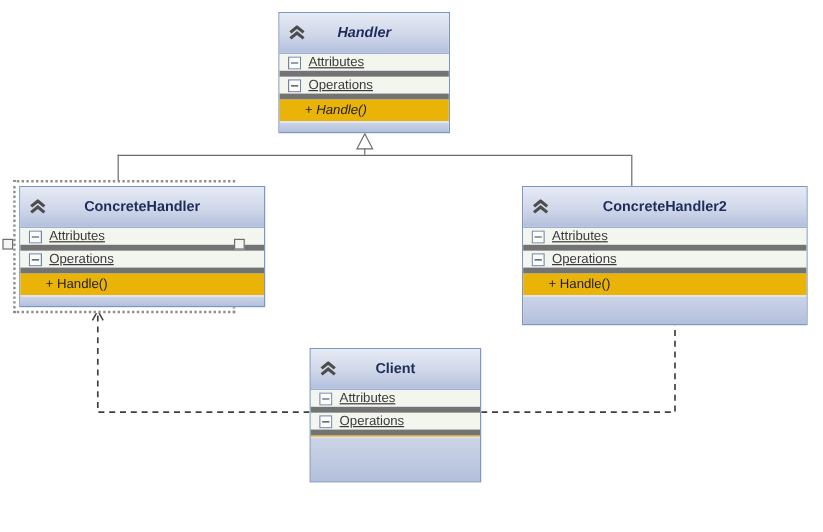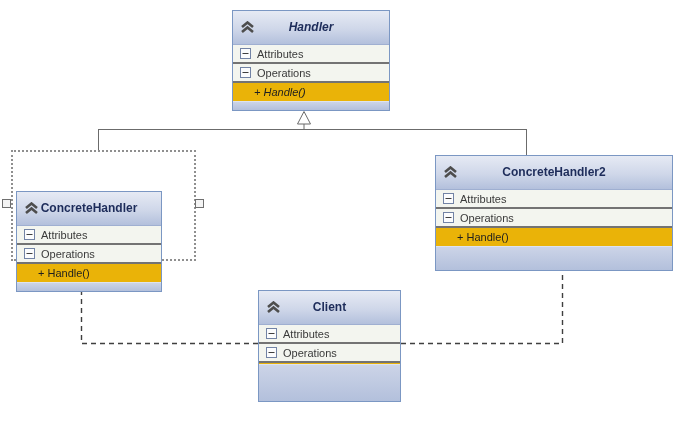--- a/index.html
+++ b/index.html
@@ -23,43 +23,43 @@
   .chev { position:absolute; left:7px; top:10px; width:15px; height:13px; }
   .title {
     display:block; width:100%; text-align:center; line-height:33px;
     font-size:12px; font-weight:bold; color:#1d2c5a;
     white-space:nowrap; overflow:hidden;
   }
   .title.italic { font-style:italic; }
   .row {
     box-sizing:border-box; height:19px; flex:0 0 19px;
     display:flex; align-items:center; gap:6px; padding-left:7px;
-    background:#f3f5ef; border-bottom:2px solid #737373;
-    font-size:11px; color:#3a3a3a;
+    background:#f3f5ef; border-bottom:5px solid #737373;
+    font-size:11px; color:#3a3a3a;text-decoration:underline;
   }
   .row .minusbox { width:11px; height:11px; flex:0 0 11px; }
   .methods {
     background:#eab308; padding:1px 0 0 21px;
     font-size:11px; color:#1f1f1f;
   }
   .method { height:17px; line-height:17px; white-space:nowrap; }
   .method.italic { font-style:italic; }
   .ftr {
     margin-top:auto; min-height:8px; flex:1 1 auto;
     background:linear-gradient(180deg,#ccd4e7 0%,#b3c0dc 100%);
     border-top:1px solid #dde3ef;
   }
 
   
   .selframe {
     position:absolute; left:11px; top:150px; width:185px; height:111px;
     box-sizing:border-box; border:2px dotted #8f8f8f; padding:3px; z-index:2;
     background:#ffffff;
   }
-  .selframe .classbox { position:relative; width:146px; height:101px;margin-top:36px; }
+  .selframe .classbox { position:relative; width:205px; height:101px; }
   .handle {
     position:absolute; z-index:3; width:9px; height:9px; box-sizing:border-box;
     background:#f4f4f4; border:1px solid #6f6f6f;
   }
 </style>
 </head>
 <body>
 
 <div id="canvas">
 
@@ -77,21 +77,21 @@
       <path d="M258,343.5 L81.5,343.5 L81.5,261" stroke-dasharray="5,4"></path>
       <path d="M77,267 L81.5,259 L86,267" stroke-width="1.2"></path>
     </g>
 
     <g stroke="#3f3f3f" stroke-width="1.4" fill="none">
       <path d="M401,343.5 L562.5,343.5 L562.5,258" stroke-dasharray="5,4"></path>
       <path d="M558,264 L562.5,256 L567,264" stroke-width="1.2"></path>
     </g>
   </svg>
 
-  <div class="classbox" style="left:232px; top:10px; width:158px; height:101px;">
+  <div class="classbox" style="left:232px; top:10px; width:143px; height:101px;">
     <div class="hdr">
       <svg class="chev" viewBox="0 0 15 13">
         <path d="M2 6 L7.5 1.5 L13 6" fill="none" stroke="#4d4d4d" stroke-width="2.6"></path>
         <path d="M2 11 L7.5 6.5 L13 11" fill="none" stroke="#4d4d4d" stroke-width="2.6"></path>
       </svg>
       <span class="title italic">Handler</span>
     </div>
     <div class="row">
       <svg class="minusbox" viewBox="0 0 11 11">
         <rect x="0.5" y="0.5" width="10" height="10" fill="#fbfcfd" stroke="#7283a5"></rect>

